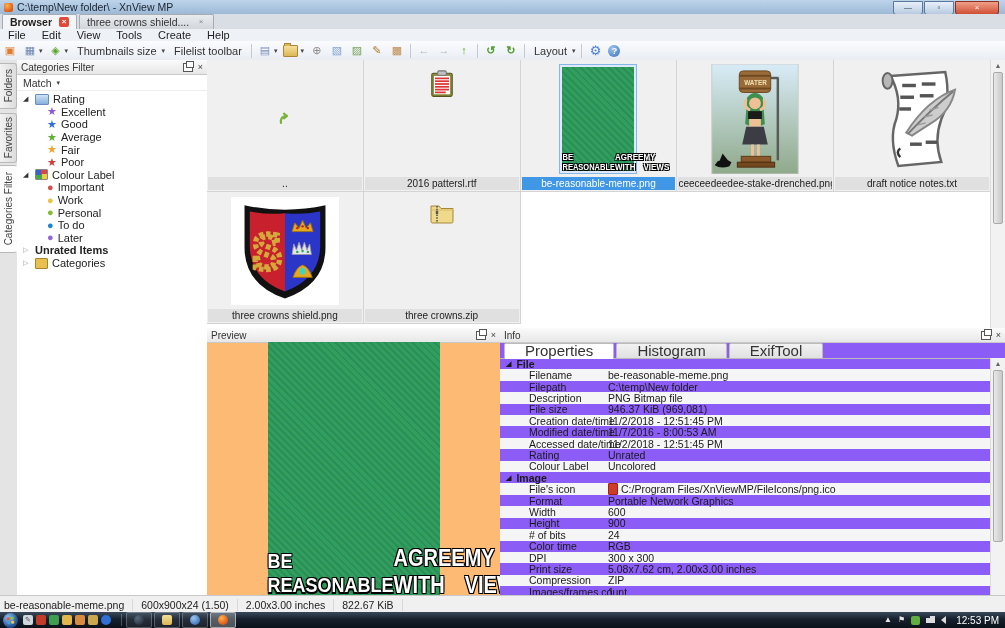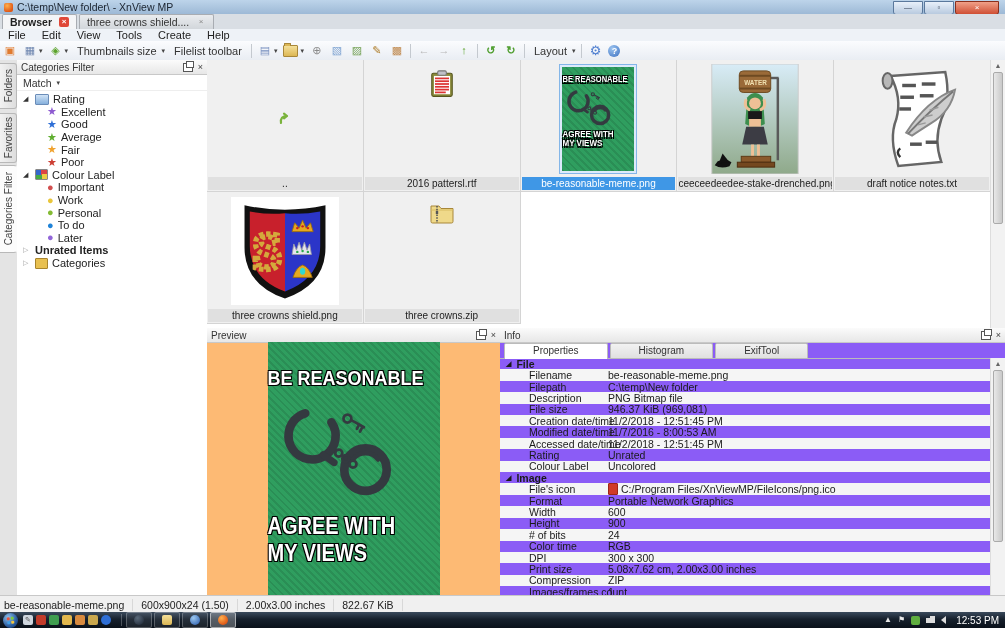--- a/index.html
+++ b/index.html
@@ -93,30 +93,30 @@
   .clabel{height:13px;background:#e0e0e0;font-size:10px;color:#222;text-align:center;
     line-height:13px;white-space:nowrap;overflow:hidden;margin:0 1px 1px 1px;}
   .cell.sel .clabel{background:#3f97e6;color:#fff;}
   .selframe{background:#ddeafb;border:1px solid #84b6e8;padding:2px;}
   
   .vscroll{position:absolute;right:0;top:0;width:14px;background:#f2f2f2;border-left:1px solid #ddd;}
   .sarrow{height:12px;font-size:7px;color:#666;text-align:center;line-height:12px;}
   .sthumb{margin:0 2px;background:linear-gradient(90deg,#e8e8e8,#c9c9c9);border:1px solid #aaa;border-radius:2px;}
   
   .meme{background:#2f9e5f;background-image:repeating-linear-gradient(45deg,rgba(0,0,0,0.10) 0 2px,transparent 2px 5px);
-    display:flex;flex-direction:column;align-items:flex-start;color:#fff;font-weight:bold;
+    display:flex;flex-direction:row;align-items:flex-end;color:#fff;font-weight:bold;
     text-shadow:1px 1px 0 #000,-1px 1px 0 #000,1px -1px 0 #000,-1px -1px 0 #000;}
   .meme .l1{letter-spacing:0px;transform:scaleY(1.15);}
   
   .preview{left:207px;top:268px;width:293px;height:267px;background:#fdba74;border-right:1px solid #c0c0c0;}
   .pbody{position:absolute;left:0;top:14px;right:0;bottom:0;display:flex;justify-content:center;}
   
   .info{left:500px;top:268px;width:505px;height:267px;background:#8b5cf6;}
   .itabs{height:15px;border-bottom:1px solid #bbb;display:flex;align-items:flex-end;padding-left:4px;gap:2px;}
-  .itab{height:14px;line-height:14px;padding:0 28px;font-size:10px;color:#333;
+  .itab{height:14px;line-height:14px;padding:0 20px;font-size:15px;color:#333;
     border:1px solid #bbb;border-bottom:none;border-radius:2px 2px 0 0;
     background:linear-gradient(#f2f2f2,#e0e0e0);}
   .itab.active{background:#fff;height:15px;margin-bottom:-1px;}
   .itable{position:absolute;left:0;top:30px;right:14px;bottom:0;overflow:hidden;font-size:10.5px;color:#1a1a1a;}
   .irow{height:11.42px;display:flex;align-items:center;}
   .irow:nth-child(even){background:#f5f5f5;}
   .isec{font-weight:bold;padding-left:6px;display:flex;gap:5px;align-items:center;}
   .isec .tri{font-size:7px;}
   .iname{width:79px;padding-left:29px;white-space:nowrap;}
   .ival{padding-left:0;white-space:nowrap;display:flex;align-items:center;gap:3px;}

